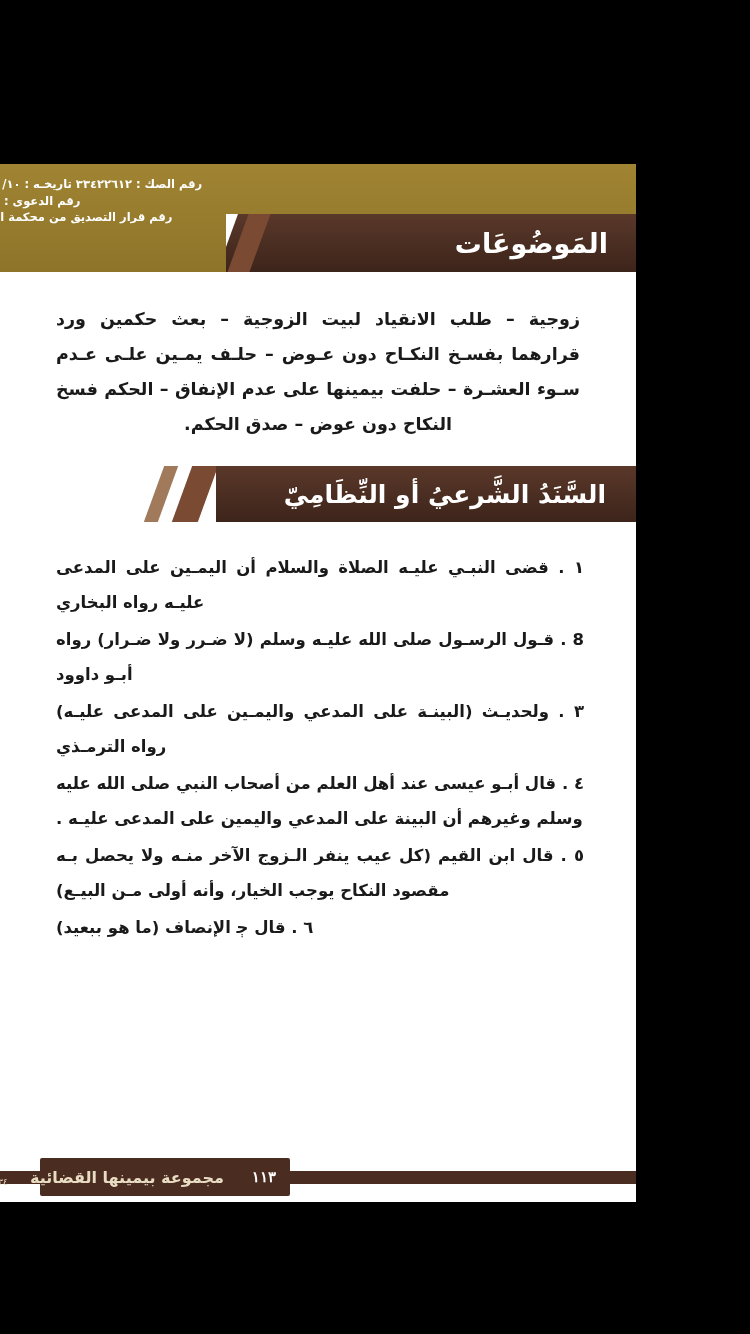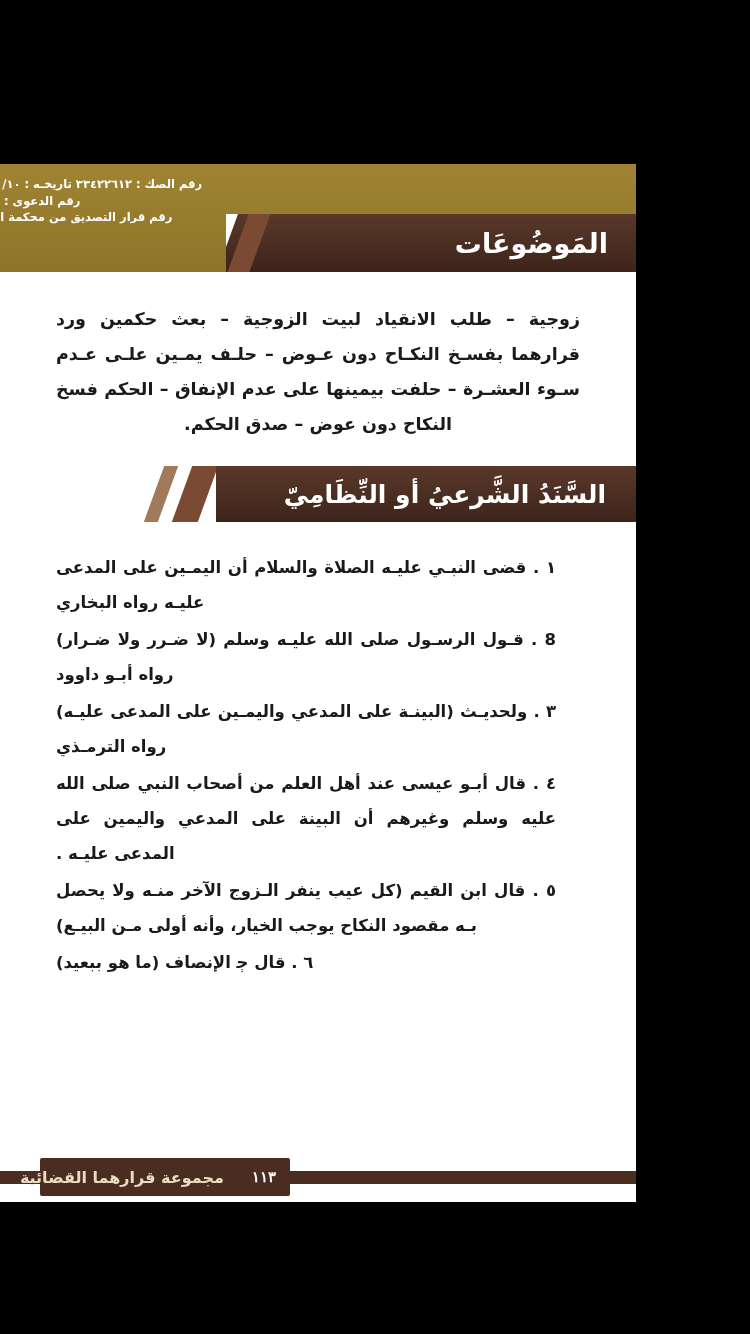--- a/index.html
+++ b/index.html
@@ -162,21 +162,21 @@
     left: 268px;
     top: 0;
     width: 14px;
     height: 56px;
     background: #a07a5a;
     transform: skewX(-20deg);
   }
 
   
   .evidence {
-    margin: 22px 80px 0 56px;
+    margin: 22px 52px 0 56px;
     direction: rtl;
   }
   .evidence-item {
     text-align: justify;
     text-align-last: left;
     font-size: 16.5px;
     line-height: 35px;
     font-weight: bold;
     color: #1a1a1a;
     margin-bottom: 2px;
@@ -282,21 +282,21 @@
       <div class="evidence-item">٤ . قال أبـو عيسى عند أهل العلم من أصحاب النبي صلى الله عليه وسلم وغيرهم أن البينة على المدعي واليمين على المدعى عليـه .</div>
       <div class="evidence-item">٥ . قال ابن القيم (كل عيب ينفر الـزوج الآخر منـه ولا يحصل بـه مقصود النكاح يوجب الخيار، وأنه أولى مـن البيـع)</div>
       <div class="evidence-item">٦ . قال ﭴ الإنصاف (ما هو ببعيد)</div>
     </div>
 
     <div class="footer">
       <div class="footer-bar"></div>
       <div class="footer-logo">
         <span class="footer-page-num">١١٣</span>
         <span class="footer-sep"></span>
-        <span class="footer-logo-text">مجموعة قرارهما القضائية</span>
+        <span class="footer-logo-text">مجموعة بيمينها القضائية</span>
         <span class="footer-sep"></span>
         <span class="footer-year">
           <br>
           <span>١٤٣٤هـ</span>
         </span>
       </div>
     </div>
 
   </div>
 </div>

